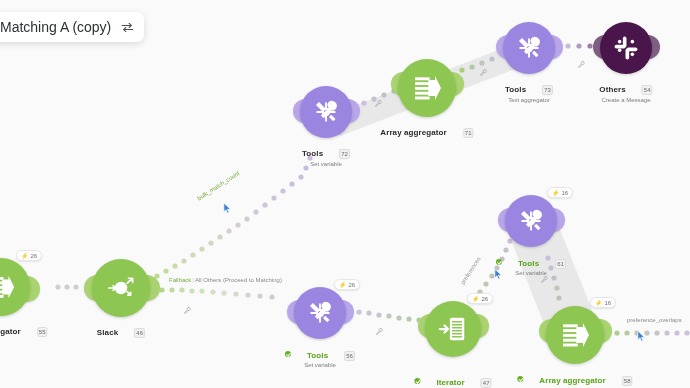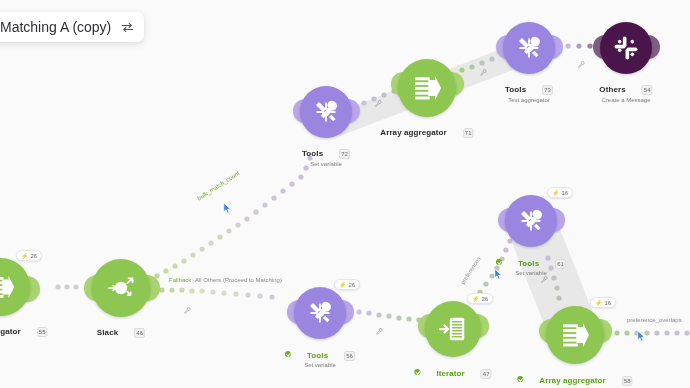--- a/index.html
+++ b/index.html
@@ -394,21 +394,21 @@
           <path d="M11.6 13.4 h7.2"></path>
             <path d="M11.6 15.8 h7.2"></path>
             <path d="M11.6 18.2 h7.2"></path>
         </g>
       </svg>
     </div>
     <div class="bulk" style="left:42px;top:-8px;">
       <span class="bolt">⚡</span>
       <span>26</span>
     </div>
-    <div class="lbl" style="left:28px;top:60px;">
+    <div class="lbl" style="left:28px;top:69px;">
       <div class="title ok">
         <span class="check"></span>
         <span>Iterator</span>
         <span class="num">47</span>
       </div>
     </div>
   </div>
 
   <div class="node" style="left:505px;top:195px;">
     <div class="nub" style="left:-7px;top:13px;width:15px;height:24px;border-radius:12px 0 0 12px;"></div>

